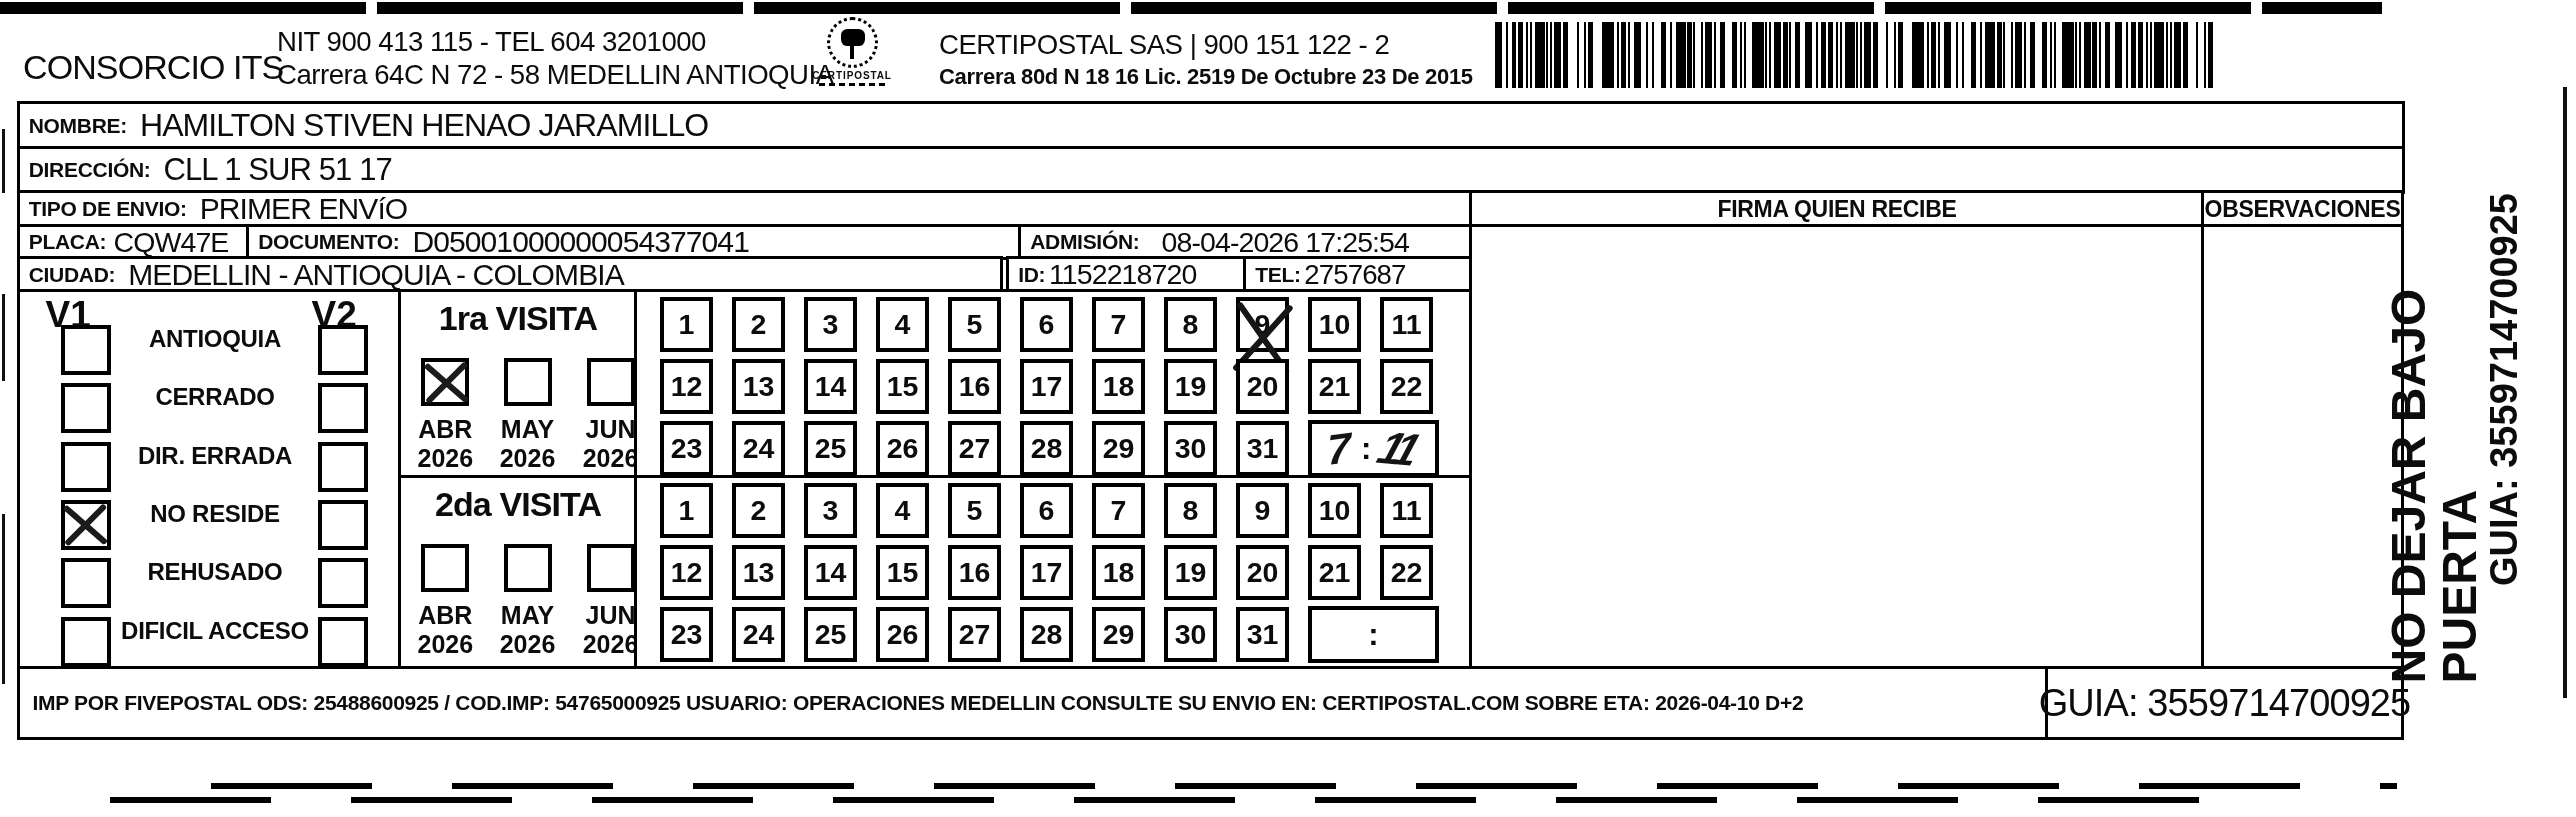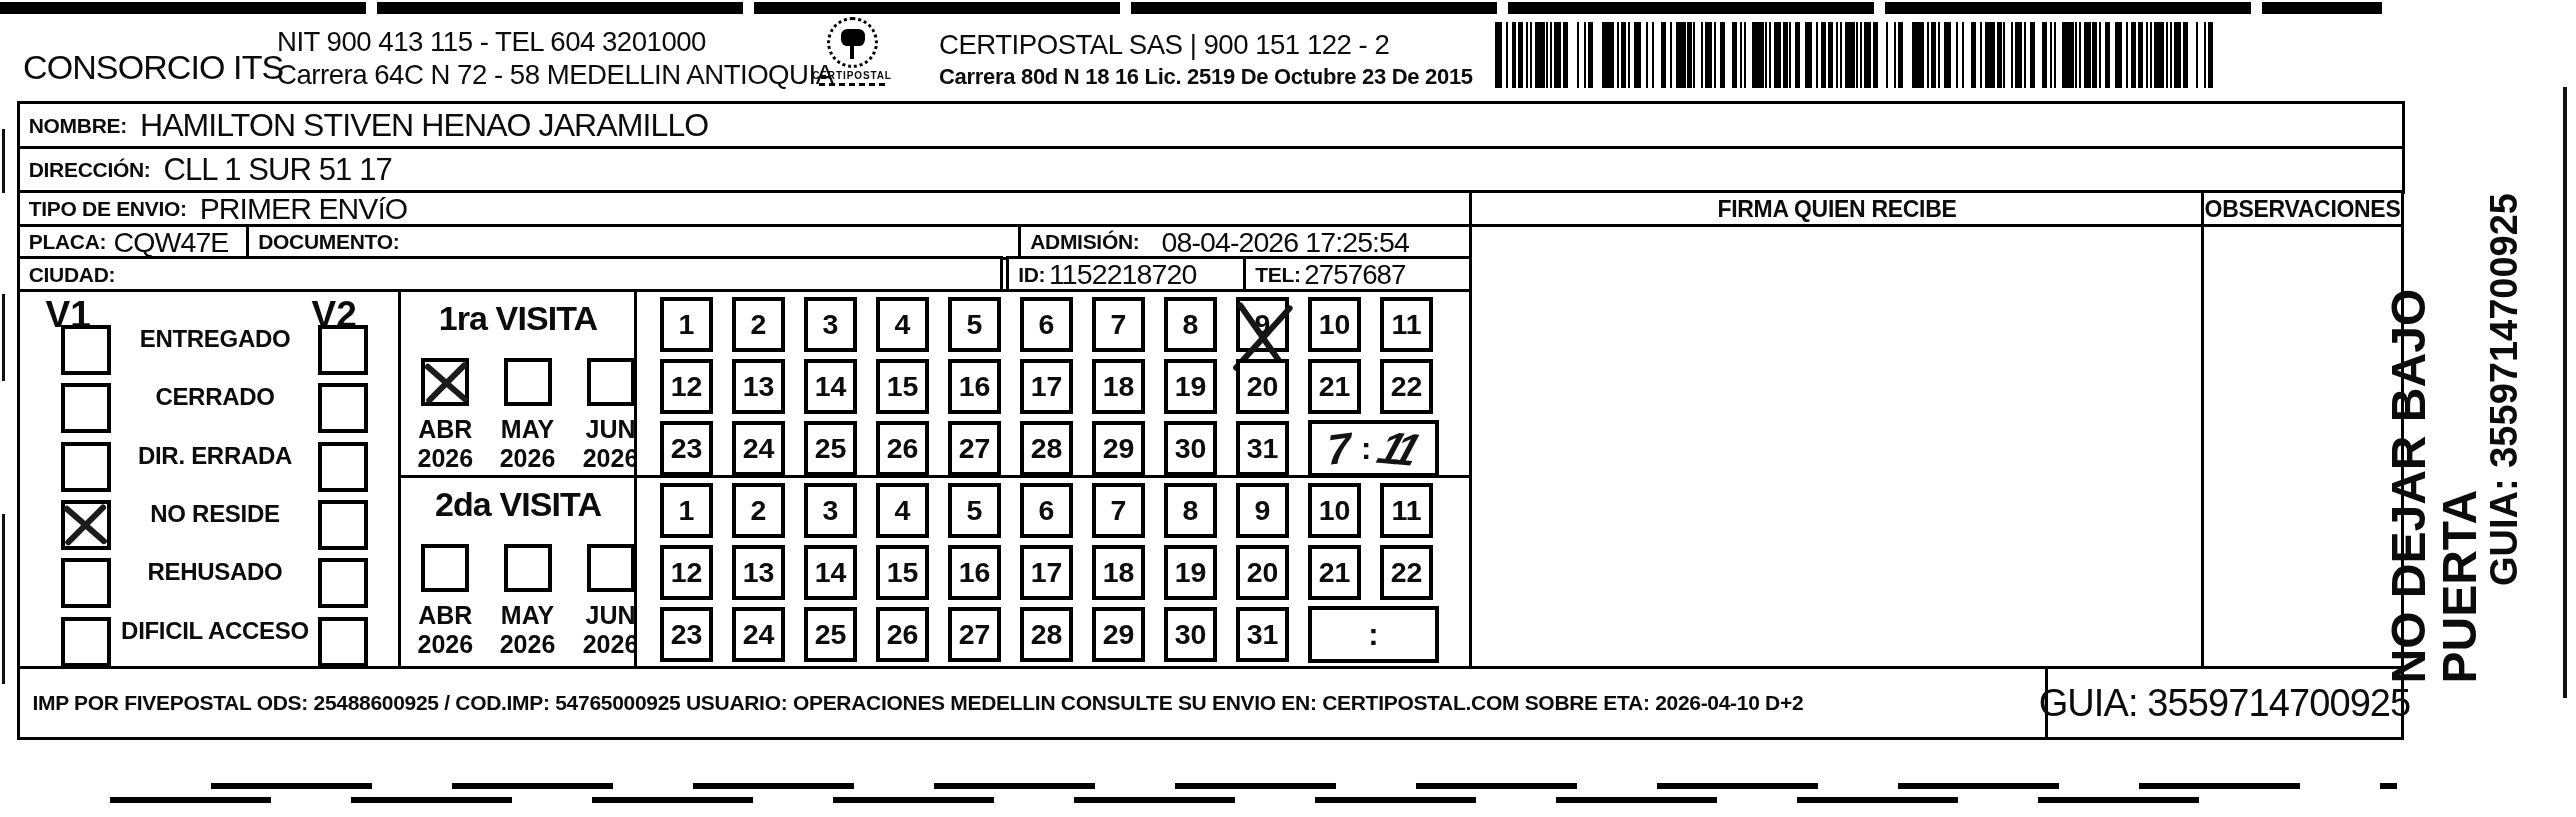--- a/index.html
+++ b/index.html
@@ -219,45 +219,47 @@
 <div class="cell hcell" style="left:2201px;top:190px;width:203px;height:38px;">
   <span class="headtxt">OBSERVACIONES</span>
 </div>
 
 <div class="cell" style="left:16.5px;top:224px;width:233px;height:36px;gap:7.3px;">
   <span class="flabel">PLACA:</span>
   <span class="fvalue sm">CQW47E</span>
 </div>
 <div class="cell" style="left:246px;top:224px;width:775px;height:36px;">
   <span class="flabel">DOCUMENTO:</span>
+  <span class="fvalue" style="font-size:30px;">D05001000000054377041</span>
 </div>
 <div class="cell" style="left:1018px;top:224px;width:456px;height:36px;gap:22px;">
   <span class="flabel">ADMISIÓN:</span>
   <span class="fvalue sm">08-04-2026 17:25:54</span>
 </div>
 
 <div class="cell" style="left:16.5px;top:256px;width:986px;height:37px;">
   <span class="flabel">CIUDAD:</span>
+  <span class="fvalue" style="font-size:30px;">MEDELLIN - ANTIOQUIA - COLOMBIA</span>
 </div>
 <div class="cell" style="left:999px;top:256px;width:248px;height:37px;gap:3.7px;margin-left:7px;">
   <span class="flabel">ID:</span>
   <span class="fvalue sm">1152218720</span>
 </div>
 <div class="cell" style="left:1243px;top:256px;width:230px;height:37px;gap:3.7px;">
   <span class="flabel">TEL:</span>
   <span class="fvalue sm" style="font-size:27.6px;">2757687</span>
 </div>
 
 <div class="section" style="left:16.5px;top:289px;width:385px;height:380px;">
   <div class="vhead" style="left:26px;">V1</div>
   <div class="vhead" style="left:292px;">V2</div>
   <div id="status-options">
       <div class="status-row" style="top: 33px;">
         <div class="pbox" style="left: 41px;"></div>
-        <div class="status-label">ENTREGADO</div>
+        <div class="status-label">ANTIOQUIA</div>
         <div class="pbox" style="left: 298px;"></div>
       </div>
       <div class="status-row" style="top: 91px;">
         <div class="pbox" style="left: 41px;"></div>
         <div class="status-label">CERRADO</div>
         <div class="pbox" style="left: 298px;"></div>
       </div>
       <div class="status-row" style="top: 150px;">
         <div class="pbox" style="left: 41px;"></div>
         <div class="status-label">DIR. ERRADA</div>

